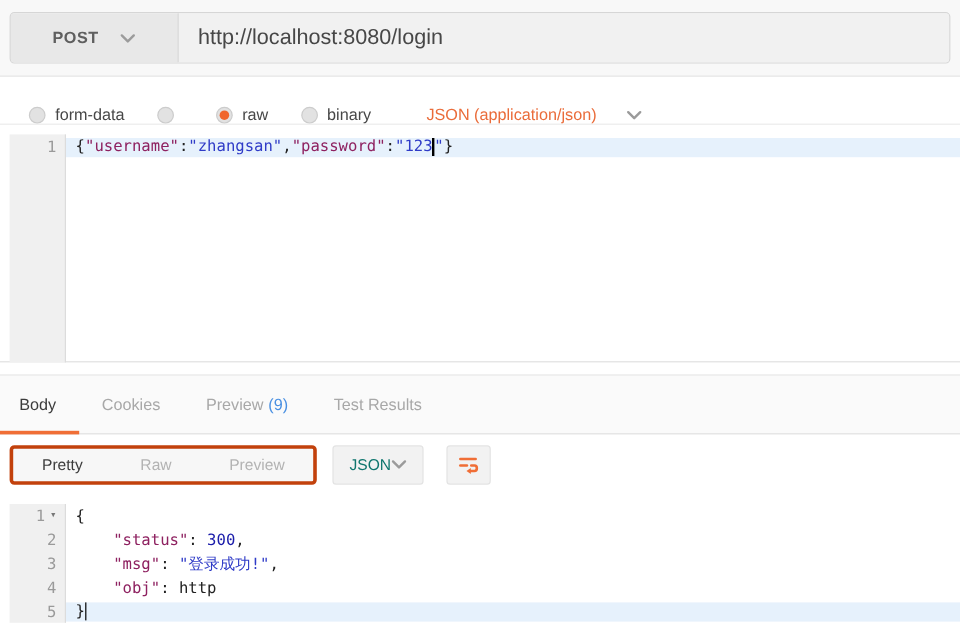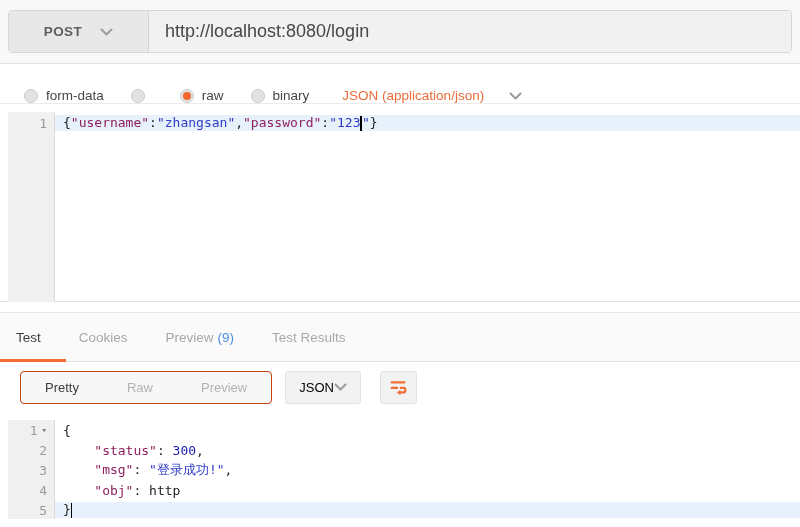--- a/index.html
+++ b/index.html
@@ -18,21 +18,21 @@
 
   
   .type-row { height:40px; display:flex; align-items:flex-end; padding-left:24px;
     border-bottom:1px solid #ebebeb; background:#fff; }
   .radio-opt { display:flex; align-items:center; margin-right:27px; cursor:pointer; }
   .radio { width:14px; height:14px; border-radius:50%; background:#e2e2e2;
     border:1px solid #cccccc; margin-right:8px; position:relative; }
   .radio.selected::after { content:""; position:absolute; left:2px; top:2px;
     width:8px; height:8px; border-radius:50%; background:#f0662d; }
   .radio-label { font-size:13.5px; color:#474747; }
-  .ctype-select { display:flex; align-items:center; gap:25px; margin-left:6px;
+  .ctype-select { display:flex; align-items:center; gap:25px; margin-left:19px;
     color:#ea6c3a; font-size:13.5px; cursor:pointer; }
   .ctype-select .chev { stroke:#9b9b9b; }
 
   
   .editor { position:relative; font-family:"DejaVu Sans Mono", monospace; font-size:13px; padding-top:8px; }
   .editor-inner { position:relative; height:100%; }
   .gutter-strip { position:absolute; left:8px; top:0; bottom:0; width:47px;
     background:#f0f0f0; border-right:1px solid #dcdcdc; }
   .request-editor { height:198px; border-bottom:1px solid #e0e0e0; }
   .request-editor .editor-inner { height:190px; }
@@ -59,27 +59,27 @@
   .resp-tabs { position:relative; height:50px; background:#fafafa;
     border-top:1px solid #e8e8e8; border-bottom:1px solid #e2e2e2;
     display:flex; align-items:center; padding-left:16px; }
   .resp-tab { font-size:13.5px; color:#a8a8a8; margin-right:38px; cursor:pointer; }
   .resp-tab.active { color:#3c3c3c; }
   .tab-count { color:#4a90e2; margin-left:4px; }
   .tab-underline { position:absolute; left:0; bottom:-1px; width:66px; height:3px; background:#f06e36; }
 
   
   .resp-toolbar { display:flex; align-items:center; padding:9px 8px; background:#fff; height:50px; }
-  .view-group { display:flex; height:33px; border:1px solid #c2410c; border-radius:4px;
-    background:#f7f7f7; overflow:hidden;margin-left:12px; }
+  .view-group { display:flex; height:33px; border:3px solid #c2410c; border-radius:4px;
+    background:#f7f7f7; overflow:hidden; }
   .view-btn { padding:0 24px; font-size:13px; color:#b3b3b3; display:flex; align-items:center; cursor:pointer; }
   .view-btn.active { color:#3c3c3c; }
   .fmt-select { margin-left:13px; height:33px; background:#f2f2f2; border:1px solid #e3e3e3;
     border-radius:3px; display:flex; align-items:center; gap:0; padding:0 13px;
-    font-size:13px; color:#000000; cursor:pointer; }
+    font-size:13px; color:#0f766e; cursor:pointer; }
   .wrap-btn { margin-left:19px; width:37px; height:33px; background:#f2f2f2;
     border:1px solid #e3e3e3; border-radius:3px; display:flex; align-items:center;
     justify-content:center; cursor:pointer; }
   .wrap-icon { stroke:#f06e36; stroke-width:2.4; fill:none; stroke-linecap:round; stroke-linejoin:round; }
   .wrap-icon .arrowhead { fill:#f06e36; stroke:none; }
 </style>
 </head>
 <body>
 
 <div class="url-row">
@@ -128,21 +128,21 @@
           <span>1</span>
         </span>
         <span class="code-cell"><span class="tk-plain">{</span><span class="tk-key">"username"</span><span class="tk-plain">:</span><span class="tk-str">"zhangsan"</span><span class="tk-plain">,</span><span class="tk-key">"password"</span><span class="tk-plain">:</span><span class="tk-str">"123</span><span class="tk-cursor"></span><span class="tk-str">"</span><span class="tk-plain">}</span></span>
       </div>
     </div>
 </div>
 
 <div class="gap-strip"></div>
 
 <div class="resp-tabs">
-  <span class="resp-tab active">Test</span>
+  <span class="resp-tab active">Body</span>
   <span class="resp-tab">Cookies</span>
   <span class="resp-tab">
     <span>Preview</span><span class="tab-count">(9)</span>
   </span>
   <span class="resp-tab">Test Results</span>
   <span class="tab-underline"></span>
 </div>
 
 <div class="resp-toolbar">
   <div class="view-group">

